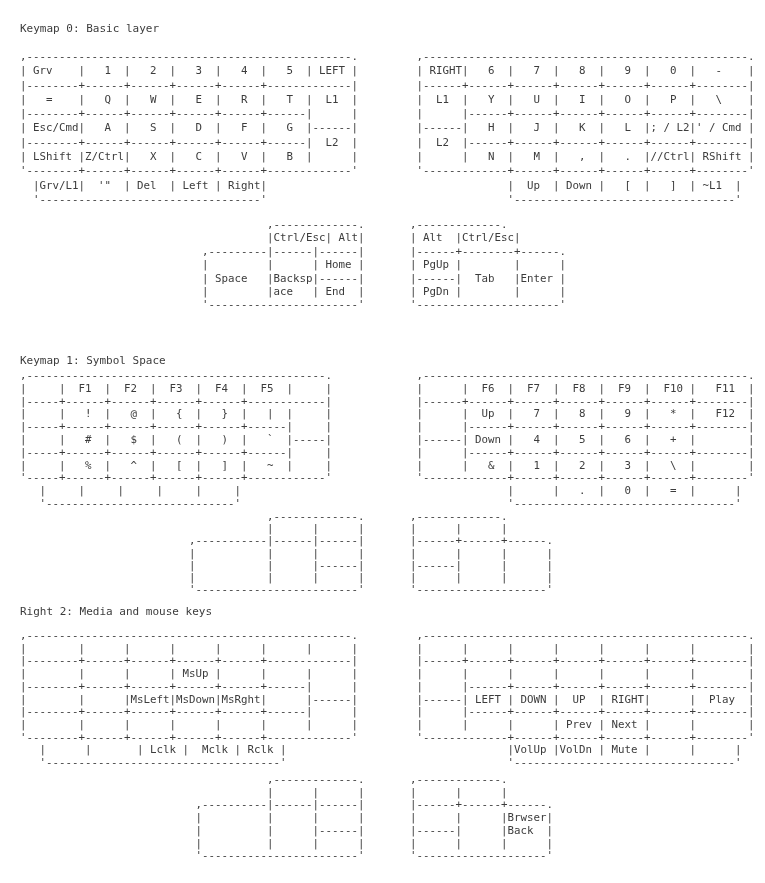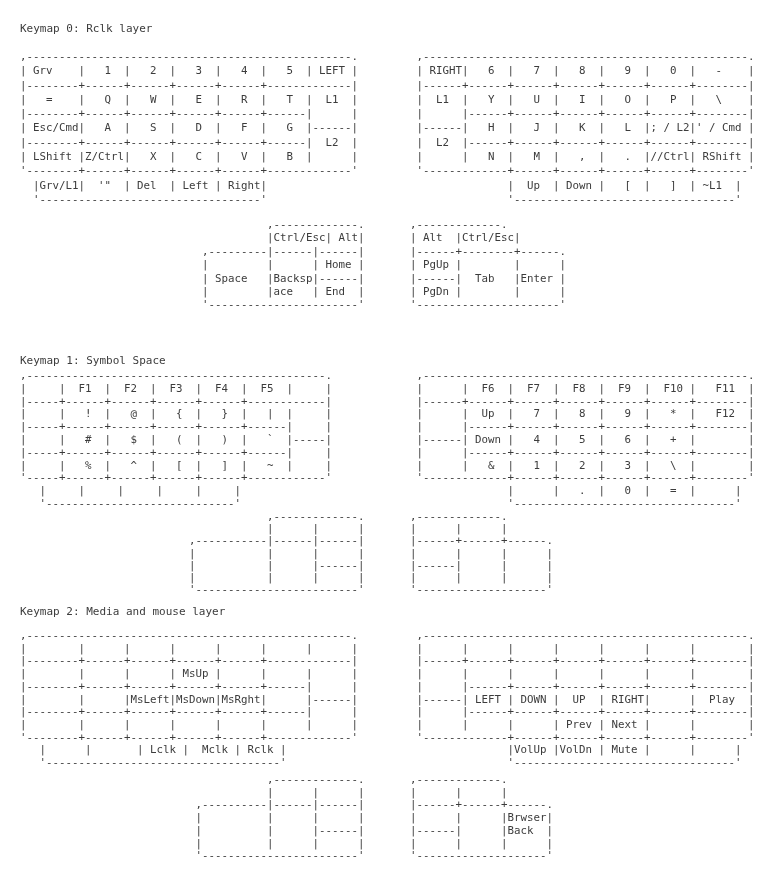--- a/index.html
+++ b/index.html
@@ -40,21 +40,21 @@
   #k1-thumb { top: 511px; line-height: 12.2px; }
   #k2-title { top: 605px; }
   #k2-main  { top: 630px; line-height: 12.7px; }
   #k2-thumb { top: 774px; line-height: 12.7px; }
 </style>
 </head>
 <body>
 
 <div id="page" style="--bg: #ffffff; --fg: #3c3c3c;">
 
-  <div id="k0-title" class="km-title">Keymap 0: Rclk layer</div>
+  <div id="k0-title" class="km-title">Keymap 0: Basic layer</div>
   <pre id="k0-main" class="ascii">,--------------------------------------------------.         ,--------------------------------------------------.
 | Grv    |   1  |   2  |   3  |   4  |   5  | LEFT |         | RIGHT|   6  |   7  |   8  |   9  |   0  |   -    |
 |--------+------+------+------+------+-------------|         |------+------+------+------+------+------+--------|
 |   =    |   Q  |   W  |   E  |   R  |   T  |  L1  |         |  L1  |   Y  |   U  |   I  |   O  |   P  |   \    |
 |--------+------+------+------+------+------|      |         |      |------+------+------+------+------+--------|
 | Esc/Cmd|   A  |   S  |   D  |   F  |   G  |------|         |------|   H  |   J  |   K  |   L  |; / L2|' / Cmd |
 |--------+------+------+------+------+------|  L2  |         |  L2  |------+------+------+------+------+--------|
 | LShift |Z/Ctrl|   X  |   C  |   V  |   B  |      |         |      |   N  |   M  |   ,  |   .  |//Ctrl| RShift |
 '--------+------+------+------+------+-------------'         '-------------+------+------+------+------+--------'
   |Grv/L1|  '"  | Del  | Left | Right|                                     |  Up  | Down |   [  |   ]  | ~L1  |
@@ -80,21 +80,21 @@
    |     |     |     |     |     |                                         |      |   .  |   0  |   =  |      |
    '-----------------------------'                                         '----------------------------------'</pre>
   <pre id="k1-thumb" class="ascii">                                      ,-------------.       ,-------------.
                                       |      |      |       |      |      |
                           ,-----------|------|------|       |------+------+------.
                           |           |      |      |       |      |      |      |
                           |           |      |------|       |------|      |      |
                           |           |      |      |       |      |      |      |
                           '-------------------------'       '--------------------'</pre>
 
-  <div id="k2-title" class="km-title">Keymap 2: Media and mouse layer</div>
+  <div id="k2-title" class="km-title">Right 2: Media and mouse keys</div>
   <pre id="k2-main" class="ascii">,--------------------------------------------------.         ,--------------------------------------------------.
 |        |      |      |      |      |      |      |         |      |      |      |      |      |      |        |
 |--------+------+------+------+------+-------------|         |------+------+------+------+------+------+--------|
 |        |      |      | MsUp |      |      |      |         |      |      |      |      |      |      |        |
 |--------+------+------+------+------+------|      |         |      |------+------+------+------+------+--------|
 |        |      |MsLeft|MsDown|MsRght|      |------|         |------| LEFT | DOWN |  UP  | RIGHT|      |  Play  |
 |--------+------+------+------+------+------|      |         |      |------+------+------+------+------+--------|
 |        |      |      |      |      |      |      |         |      |      |      | Prev | Next |      |        |
 '--------+------+------+------+------+-------------'         '-------------+------+------+------+------+--------'
    |      |       | Lclk |  Mclk | Rclk |                                  |VolUp |VolDn | Mute |      |      |

